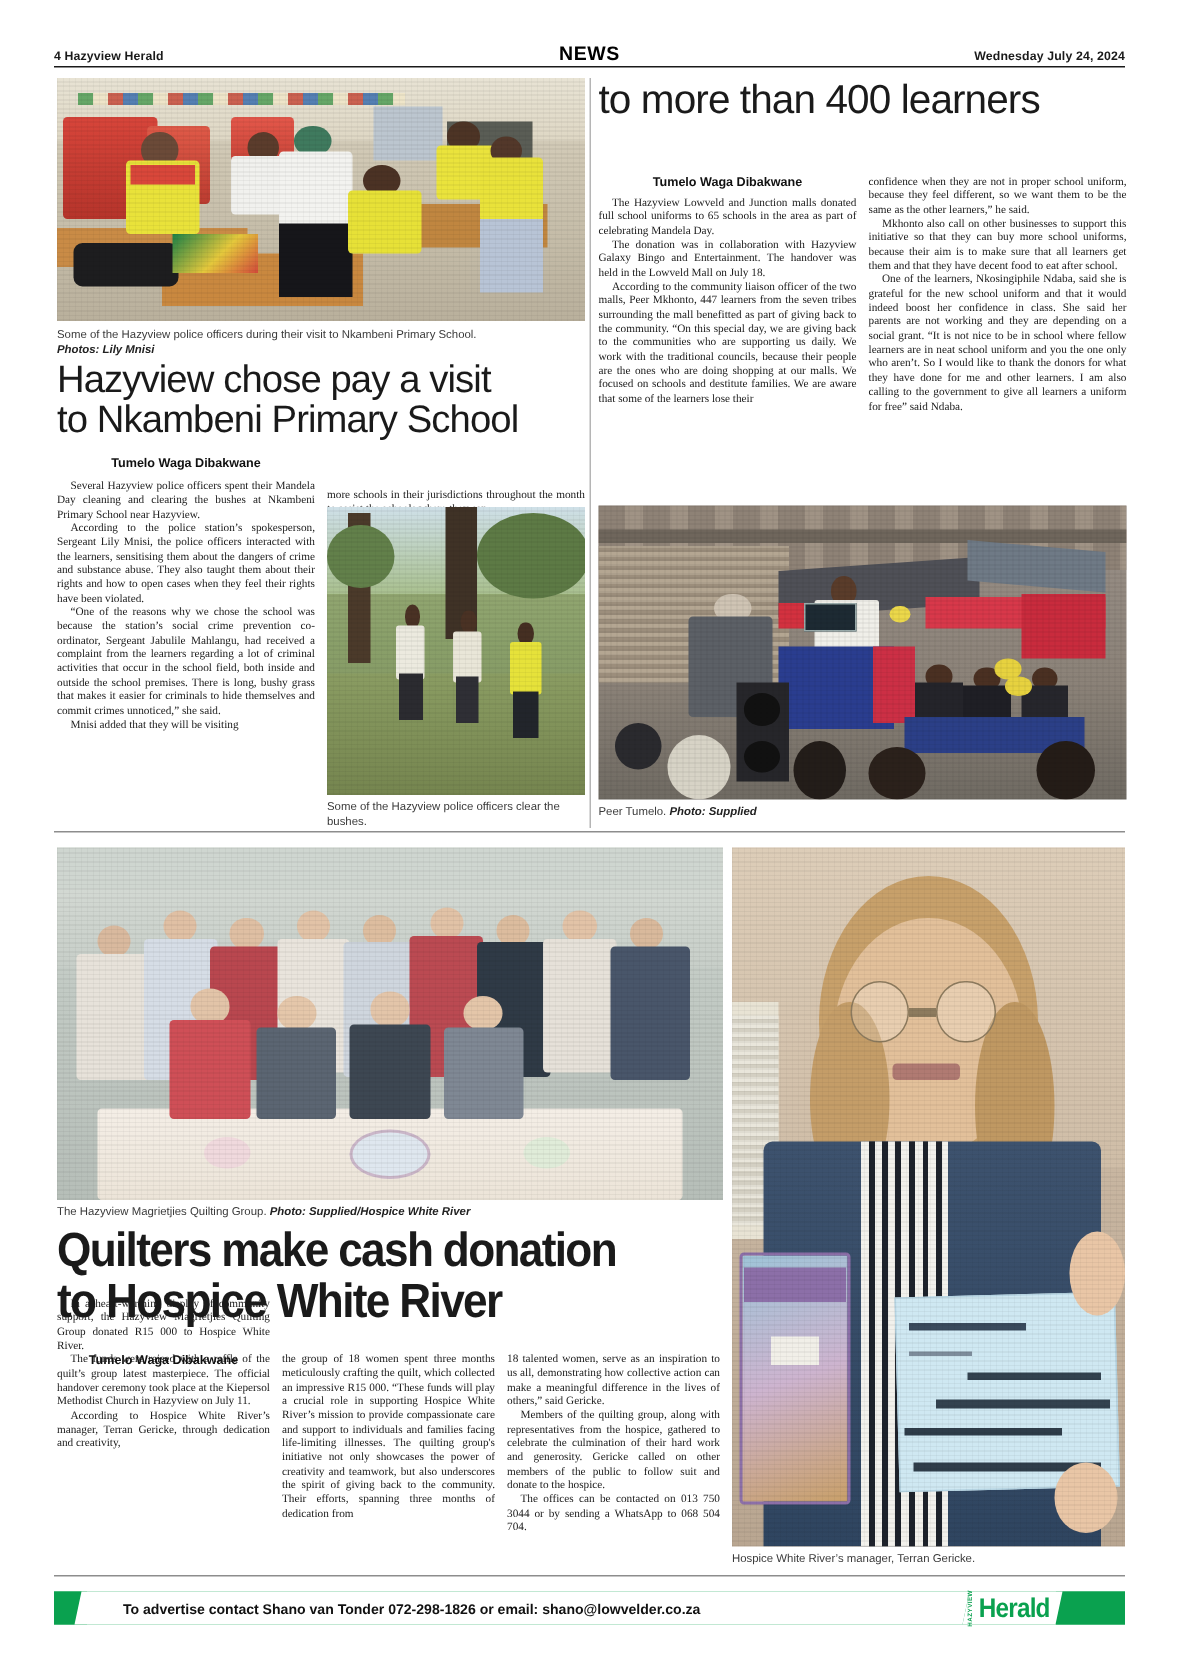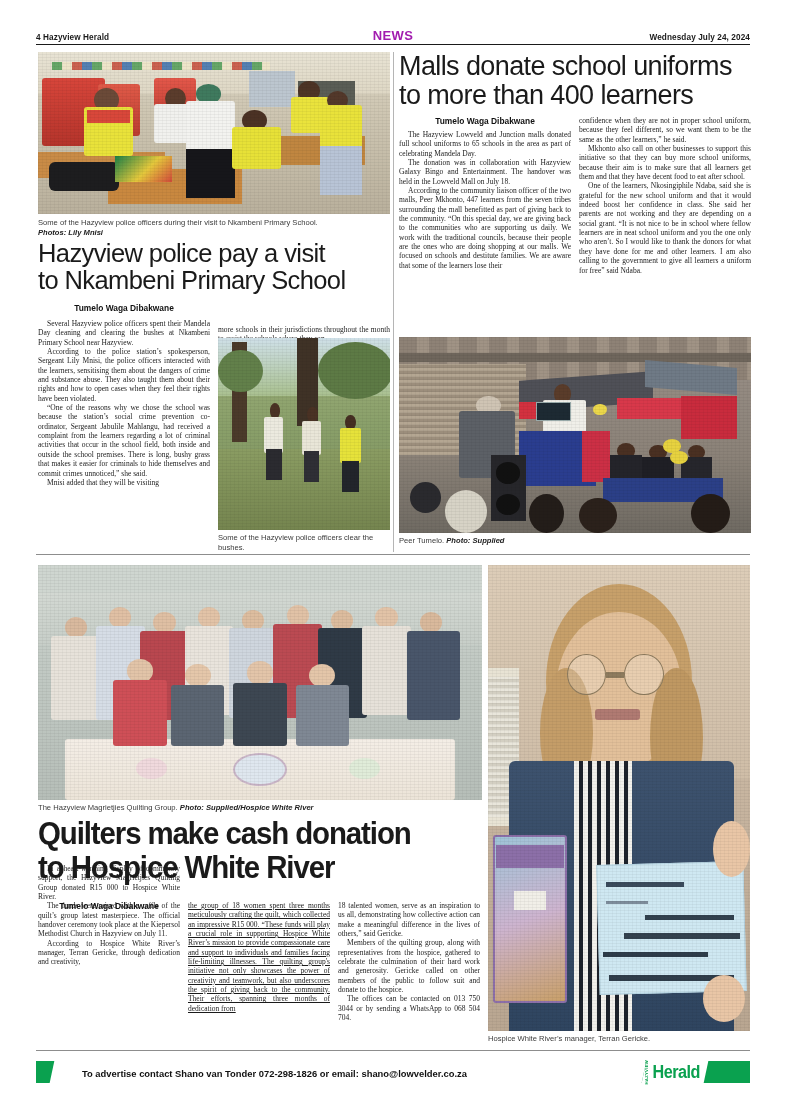--- a/index.html
+++ b/index.html
@@ -22,21 +22,21 @@
     padding-bottom:2px;
   }
   .masthead .folio,
   .masthead .date {
     font-family:"Liberation Sans", sans-serif;
     font-size:8.2px; font-weight:700; color:#1a1a1a; letter-spacing:.1px;
     white-space:nowrap;
   }
   .masthead .section {
     font-family:"Liberation Sans", sans-serif;
-    font-size:13px; font-weight:700; color:#a21caf; letter-spacing:.4px;
+    font-size:13px; font-weight:700; color:#000000; letter-spacing:.4px;
     position:absolute; left:50%; transform:translateX(-50%); bottom:1px;
   }
 
   
   .photo { position:relative; overflow:hidden; background:#b9bcc0; }
   .photo .grain {
     position:absolute; inset:0;
     background-image:
       repeating-linear-gradient(0deg, rgba(0,0,0,.055) 0 1px, rgba(255,255,255,0) 1px 3px),
       repeating-linear-gradient(90deg, rgba(0,0,0,.04) 0 1px, rgba(255,255,255,0) 1px 4px);
@@ -154,21 +154,21 @@
     <div class="rect" style="left:80%;top:58%;width:12%;height:30%;background:#b8c4d6;"></div>
     <div class="grain"></div>
   </div>
 
   <div class="caption" style="position:absolute;left:38px;top:218px;width:352px;">
     <span>Some of the Hazyview police officers during their visit to Nkambeni Primary School.</span><br>
     <span class="credit">Photos: Lily Mnisi</span>
   </div>
 
   <div style="position:absolute;left:38px;top:240px;width:356px;">
-    <div class="hl-light" style="font-size:25.5px;line-height:26.5px;">Hazyview police pay a visit</div>
+    <div class="hl-light" style="font-size:25.5px;line-height:26.5px;">Hazyview chose pay a visit</div>
     <div class="hl-light" style="font-size:25.5px;line-height:27px;">to Nkambeni Primary School</div>
   </div>
 
   <div class="byline" style="position:absolute;left:38px;top:303px;width:172px;">Tumelo Waga Dibakwane</div>
 
   <div class="body-col" style="position:absolute;left:38px;top:319px;width:172px;">
     <p>Several Hazyview police officers spent their Mandela Day cleaning and clearing the bushes at Nkambeni Primary School near Hazyview.</p>
     <p>According to the police station’s spokesperson, Sergeant Lily Mnisi, the police officers interacted with the learners, sensitising them about the dangers of crime and substance abuse. They also taught them about their rights and how to open cases when they feel their rights have been violated.</p>
     <p>“One of the reasons why we chose the school was because the station’s social crime prevention co-ordinator, Sergeant Jabulile Mahlangu, had received a complaint from the learners regarding a lot of criminal activities that occur in the school field, both inside and outside the school premises. There is long, bushy grass that makes it easier for criminals to hide themselves and commit crimes unnoticed,” she said.</p>
     <p>Mnisi added that they will be visiting</p>
@@ -196,21 +196,20 @@
     <div class="rect" style="left:71%;top:47%;width:12%;height:18%;background:#e6e23a;border-radius:2px;"></div>
     <div class="rect" style="left:72%;top:64%;width:10%;height:16%;background:#22252b;"></div>
     <div class="grain"></div>
   </div>
 
   <div class="caption" style="position:absolute;left:218px;top:533px;width:172px;">Some of the Hazyview police officers clear the bushes.</div>
 
   <div class="rule-v" style="left:393px;top:52px;height:500px;"></div>
 
   <div style="position:absolute;left:399px;top:52px;width:352px;">
-    <div class="hl-light" style="font-size:27px;line-height:29px;">Malls donate school uniforms</div>
     <div class="hl-light" style="font-size:27px;line-height:29px;">to more than 400 learners</div>
   </div>
 
   <div class="byline" style="position:absolute;left:399px;top:116px;width:172px;">Tumelo Waga Dibakwane</div>
 
   <div class="body-col" style="position:absolute;left:399px;top:130px;width:172px;">
     <p>The Hazyview Lowveld and Junction malls donated full school uniforms to 65 schools in the area as part of celebrating Mandela Day.</p>
     <p>The donation was in collaboration with Hazyview Galaxy Bingo and Entertainment. The handover was held in the Lowveld Mall on July 18.</p>
     <p>According to the community liaison officer of the two malls, Peer Mkhonto, 447 learners from the seven tribes surrounding the mall benefitted as part of giving back to the community. “On this special day, we are giving back to the communities who are supporting us daily. We work with the traditional councils, because their people are the ones who are doing shopping at our malls. We focused on schools and destitute families. We are aware that some of the learners lose their</p>
   </div>
@@ -322,21 +321,21 @@
   </div>
 
   <div class="byline" style="position:absolute;left:38px;top:901px;width:142px;">Tumelo Waga Dibakwane</div>
 
   <div class="body-col" style="position:absolute;left:38px;top:864px;width:142px;">
     <p>In a heart-warming display of community support, the Hazyview Magrietjies Quilting Group donated R15 000 to Hospice White River.</p>
     <p>The funds were raised with a raffle of the quilt’s group latest masterpiece. The official handover ceremony took place at the Kiepersol Methodist Church in Hazyview on July 11.</p>
     <p>According to Hospice White River’s manager, Terran Gericke, through dedication and creativity,</p>
   </div>
 
-  <div class="body-col" style="position:absolute;left:188px;top:901px;width:142px;text-decoration:underline;">
+  <div class="body-col" style="position:absolute;left:188px;top:901px;width:142px;">
     <p class="noindent">the group of 18 women spent three months meticulously crafting the quilt, which collected an impressive R15 000. “These funds will play a crucial role in supporting Hospice White River’s mission to provide compassionate care and support to individuals and families facing life-limiting illnesses. The quilting group's initiative not only showcases the power of creativity and teamwork, but also underscores the spirit of giving back to the community. Their efforts, spanning three months of dedication from</p>
   </div>
 
   <div class="body-col" style="position:absolute;left:338px;top:901px;width:142px;">
     <p class="noindent">18 talented women, serve as an inspiration to us all, demonstrating how collective action can make a meaningful difference in the lives of others,” said Gericke.</p>
     <p>Members of the quilting group, along with representatives from the hospice, gathered to celebrate the culmination of their hard work and generosity. Gericke called on other members of the public to follow suit and donate to the hospice.</p>
     <p>The offices can be contacted on 013 750 3044 or by sending a WhatsApp to 068 504 704.</p>
   </div>
 
   <div class="photo" style="position:absolute;left:488px;top:565px;width:262px;height:466px;background:linear-gradient(180deg,#d8c8b4 0%,#cbb9a4 35%,#b9a691 100%);">

